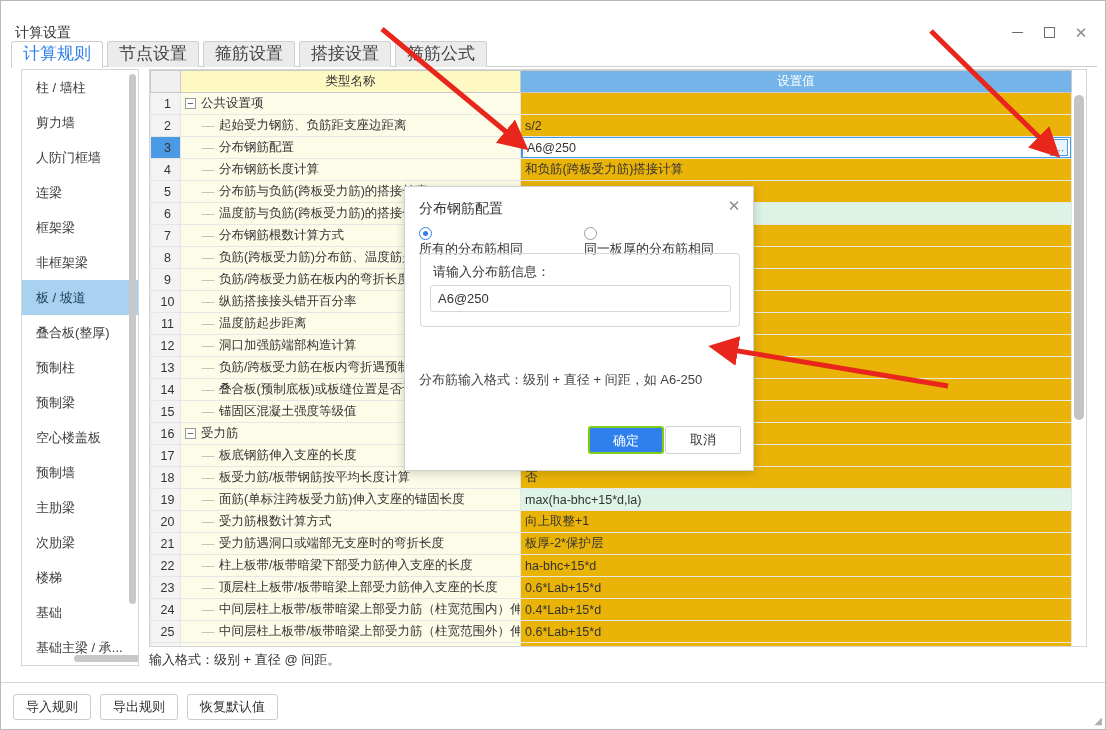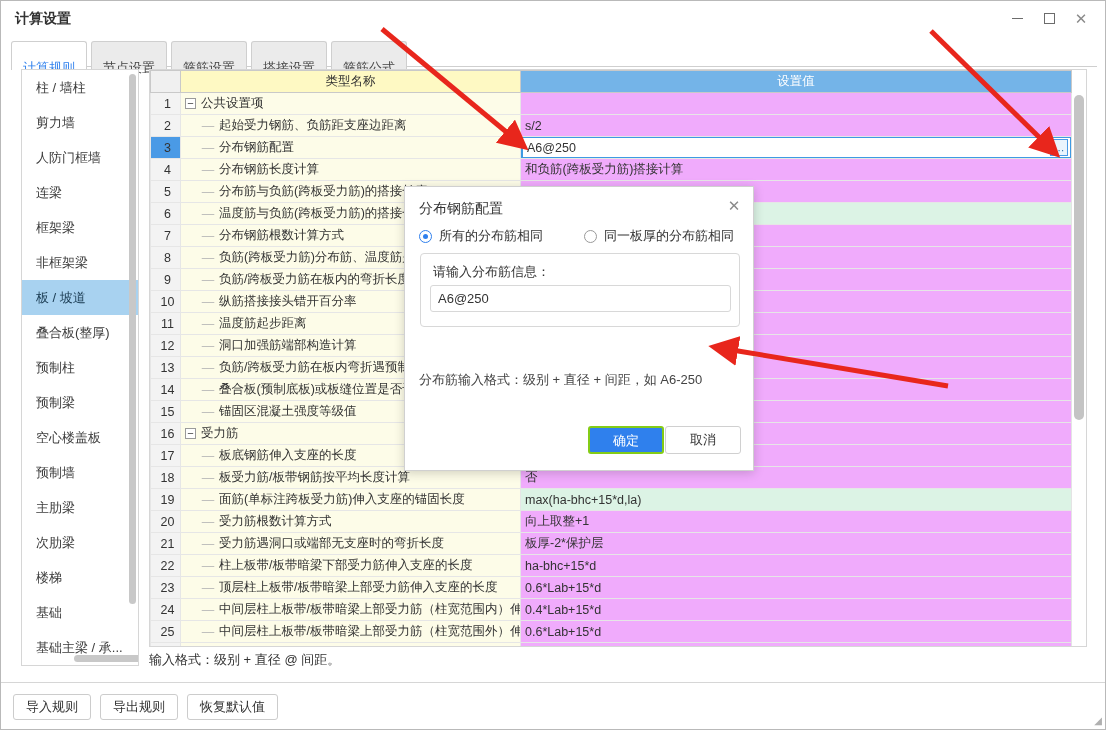--- a/index.html
+++ b/index.html
@@ -14,23 +14,22 @@
   }
   #app {
     position: relative;
     width: 1106px; height: 730px;
     background: #ffffff;
     border: 1px solid #b9b9b9;
   }
 
   
   #titlebar {
-    position: absolute; left: 0; top: 0; width: 1104px; height: 36px;
+    position: absolute; left: 0; top: 14px; width: 1104px; height: 36px;
     background: #ffffff;
-    font-weight: bold;
   }
   #window-title {
     position: absolute; left: 14px; top: 9px;
     font-size: 14px; color: #333;
   }
   .winbtn {
     position: absolute; top: 0; width: 32px; height: 34px;
     display: flex; align-items: center; justify-content: center;
     color: #6c6c6c;
   }
@@ -41,25 +40,25 @@
   .icon-max { display:block; width: 11px; height: 11px; border: 1px solid #6c6c6c; }
   .icon-close { display:block; font-size: 15px; line-height: 15px; color:#8a8a8a; }
 
   
   #tabstrip {
     position: absolute; left: 10px; top: 40px; width: 1086px; height: 26px;
     border-bottom: 1px solid #cfcfcf;
   }
   .tab {
     position: relative; float: left; height: 26px; line-height: 24px;
-    padding: 14px 11px; margin-right: 4px;
+    padding: 0 11px; margin-right: 4px;
     border: 1px solid #cfcfcf; border-bottom: none;
     background: #ebebeb; color: #444;
     border-top-left-radius: 3px; border-top-right-radius: 3px;
-    font-size: 13px; cursor: default;
+    font-size: 17px; cursor: default;
   }
   .tab.active {
     background: #ffffff; color: #2f80ed; top: 0;
     height: 27px;
   }
 
   
   #content {
     position: absolute; left: 10px; top: 66px; width: 1086px; height: 609px;
   }
@@ -105,21 +104,21 @@
     height: 22px; border: 1px solid #e6e6e6;
     font-size: 12.5px; padding: 0 0 0 4px;
     white-space: nowrap; overflow: hidden;
     color: #333;
   }
   td.c-num {
     width: 30px; text-align: center; padding: 0;
     background: #f3f3f3; color: #444; border-right: 1px solid #c9c9c9;
   }
   td.c-name { width: 340px; background: #fdfce8; border-right: 1px solid #c9c9c9; }
-  td.c-val  { background: #f0abfc; }
+  td.c-val  { background: #eab308; }
   tr.sel td.c-num { background: #4a9ae6; color: #ffffff; }
   tr.green td.c-val { background: #dcf3e5; }
   .tree-toggle {
     display: inline-block; width: 11px; height: 11px; line-height: 9px;
     border: 1px solid #9a9a9a; background:#fff; text-align: center;
     font-size: 11px; color: #444; margin-right: 5px; vertical-align: middle;
   }
   .tree-dash {
     display:inline-block; width: 22px; color: #b7b7b7;
     vertical-align: middle; text-align: center;
@@ -185,21 +184,21 @@
     position: absolute; left: 14px; top: 13px;
     font-size: 14px; color: #333;
   }
   #dlg-close {
     position: absolute; right: 8px; top: 8px; width: 22px; height: 22px;
     display:flex; align-items:center; justify-content:center;
     color: #8a8a8a; font-size: 15px;
   }
   .radio-row {
     position: absolute; top: 40px; font-size: 13px; color: #333;
-    display: flex; align-items: center;
+    display: flex;  flex-direction: column;
   }
   #radio-all { left: 14px; }
   #radio-same-thk { left: 179px; }
   .radio-mark {
     display:inline-block; width: 13px; height: 13px; border-radius: 50%;
     border: 1px solid #9a9a9a; background:#fff; margin-right: 7px;
     position: relative;
   }
   .radio-mark.on { border-color: #2f80ed; }
   .radio-mark.on::after {

